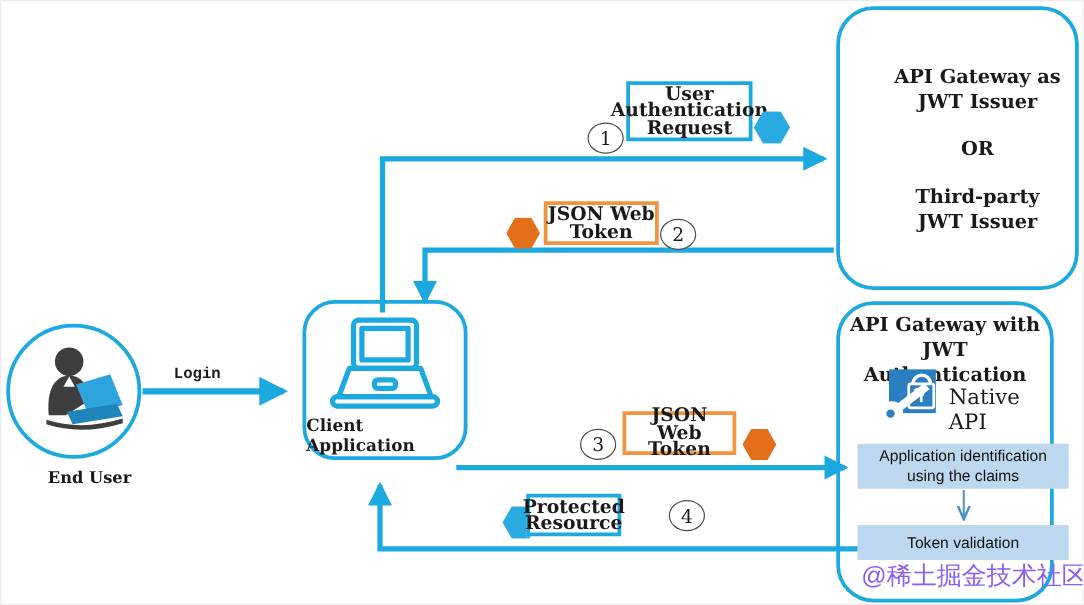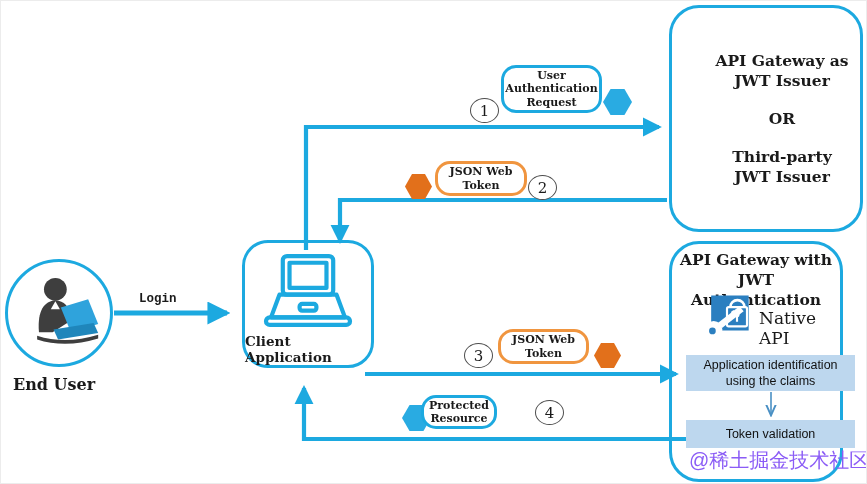--- a/index.html
+++ b/index.html
@@ -24,36 +24,36 @@
   .gw-node{left:668px;top:240px;width:174px;height:241px;}
   .gw-title{position:absolute;left:0;top:6px;width:100%;text-align:center;
     font-weight:700;font-size:15.5px;line-height:20px;}
   .native-row{position:absolute;left:0;top:48px;width:100%;height:52px;}
   .native-label{position:absolute;left:87px;top:16px;font-weight:400;font-size:17px;}
 
   
   .euser-circle{position:absolute;left:4px;top:258px;width:108px;height:108px;
     border:3.5px solid #1CA9E0;border-radius:50%;background:#fff;box-sizing:border-box;
     display:flex;align-items:center;justify-content:center;}
-  .euser-label{position:absolute;left:12px;top:374px;width:92px;text-align:left;
-    font-weight:700;font-size:16px;}
+  .euser-label{position:absolute;left:12px;top:374px;width:92px;text-align:right;
+    font-weight:700;font-size:13px;}
   .login-label{position:absolute;left:138px;top:291px;width:58px;text-align:left;
     font-weight:700;font-size:12.5px;font-family:Liberation Mono, monospace;}
 
   
   .step-box{position:absolute;background:#BDD7EE;box-sizing:border-box;
     font-family:"Liberation Sans",sans-serif;font-size:12.5px;line-height:16px;
     display:flex;align-items:center;justify-content:center;text-align:center;color:#111;}
   .step1{left:685px;top:354px;width:169px;height:36px;}
   .step2{left:685px;top:419px;width:169px;height:28px;}
 
   
   .chip{position:absolute;background:#fff;box-sizing:border-box;
     display:flex;align-items:center;justify-content:center;text-align:center;
-    font-weight:700;font-size:11px;line-height:13.5px;border-radius:15px;}
+    font-weight:700;font-size:15px;line-height:13.5px;}
   .chip.cyan{border:3px solid #1CA9E0;}
   .chip.orange{border:3px solid #F0953F;}
   .numcircle{position:absolute;width:29px;height:25px;border:1.4px solid #4d4d4d;
     border-radius:50%;background:#fff;box-sizing:border-box;
     display:flex;align-items:center;justify-content:center;
     font-size:15px;font-weight:400;}
   .hex{position:absolute;clip-path:polygon(26% 0,74% 0,100% 50%,74% 100%,26% 100%,0 50%);}
   .hex.blue{background:#29ABE2;width:29px;height:26px;}
   .hex.orange{background:#E2701B;width:27px;height:25px;}
 

